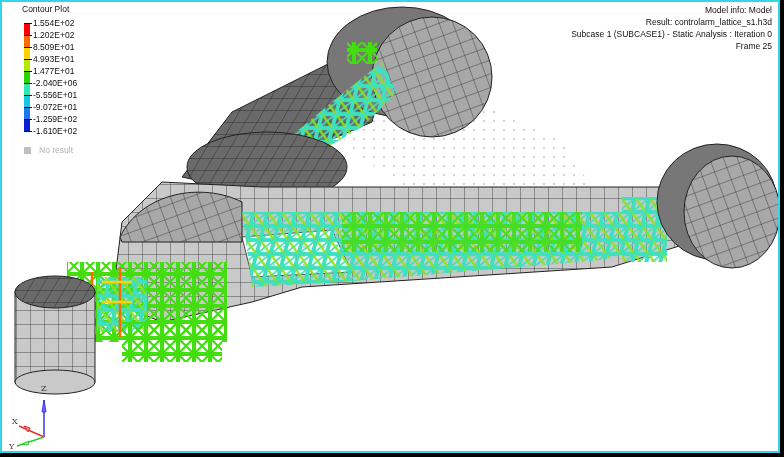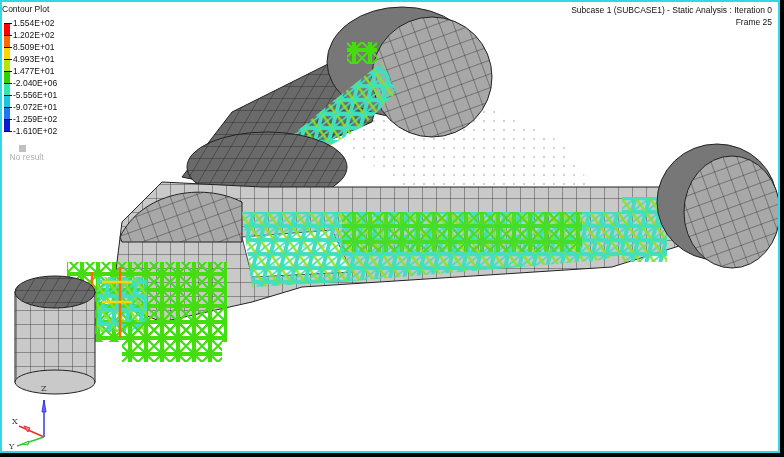--- a/index.html
+++ b/index.html
@@ -8,28 +8,28 @@
     position: absolute; left: 0; top: 0; width: 780px; height: 453px;
     background: #ffffff;
     border-left: 2px solid #33d6e6; border-top: 2px solid #33d6e6;
     border-bottom: 2px solid #33d6e6; border-right: 2px solid #33d6e6;
     box-sizing: border-box; overflow: hidden;
     font-family: "Liberation Sans", sans-serif;
   }
   .frame-shadow { position: absolute; right: 0; top: 0; width: 4px; height: 457px; background:#000; }
   .frame-shadow-b { position: absolute; left: 0; bottom: 0; width: 784px; height: 4px; background:#000; }
   .scene { position: absolute; left: 0; top: 0; width: 780px; height: 453px; }
-  .legend { position: absolute; left: 0; top: 2px; font-size: 8.5px; color: #111; line-height: 11px; }
+  .legend { position: absolute; left: 20px; top: 2px; font-size: 8.5px; color: #111; line-height: 11px; }
   .legend .title { white-space: nowrap; }
   .scale { position: relative; margin-top: 2px; height: 128px; }
   .bar { position: absolute; left: 2px; width: 6px; }
   .tick { position: absolute; left: 2px; height: 12px; display: flex; align-items: center; }
   .tick .line { width: 8px; height: 1px; background: #111; margin-right: 1px; }
   .tick span { white-space: nowrap; text-align: center; }
-  .noresult { display:flex; align-items:center; color:#b0b0b0; margin-left:2px; margin-top: 0px; flex-direction: column; }
+  .noresult { display:flex; align-items:center; color:#b0b0b0; margin-left:2px; margin-top: 0px; }
   .noresult .sw { width:7px; height:7px; background:#c0c0c0; margin-right: 8px; }
   .stats { margin-left: 2px; }
   .info { position: absolute; right: 6px; top: 2px; font-size: 8.5px; color: #111; line-height: 12px; text-align: right; }
   .axis { position: absolute; left: 0; top: 380px; width: 70px; height: 73px; }
   .axis .lbl { position: absolute; font-size: 8px; color: #333; font-family: "DejaVu Serif", serif; }
 </style>
 </head>
 <body>
 
 <div class="viewport">
@@ -152,20 +152,22 @@
           <span>-1.610E+02</span>
         </div>
     </div>
     <div class="noresult">
         <div class="sw"></div>
         <span>No result</span>
       </div>
   </div>
 
   <div class="info">
+    <div>Model info: Model</div>
+    <div>Result: controlarm_lattice_s1.h3d</div>
     <div>Subcase 1 (SUBCASE1) - Static Analysis : Iteration 0</div>
     <div>Frame 25</div>
   </div>
 
   <div class="axis">
     <svg width="70" height="73" viewBox="0 0 70 73">
       <line x1="42" y1="55" x2="42" y2="18" stroke="#3838e8" stroke-width="1.5"></line>
       <polygon points="40,30 44,30 42,18" fill="#6a6aff" stroke="#3838e8"></polygon>
       <line x1="42" y1="55" x2="17" y2="44" stroke="#e83030" stroke-width="1.5"></line>
       <polygon points="22,44 28,46 26,50" fill="#ff8080" stroke="#e83030"></polygon>

